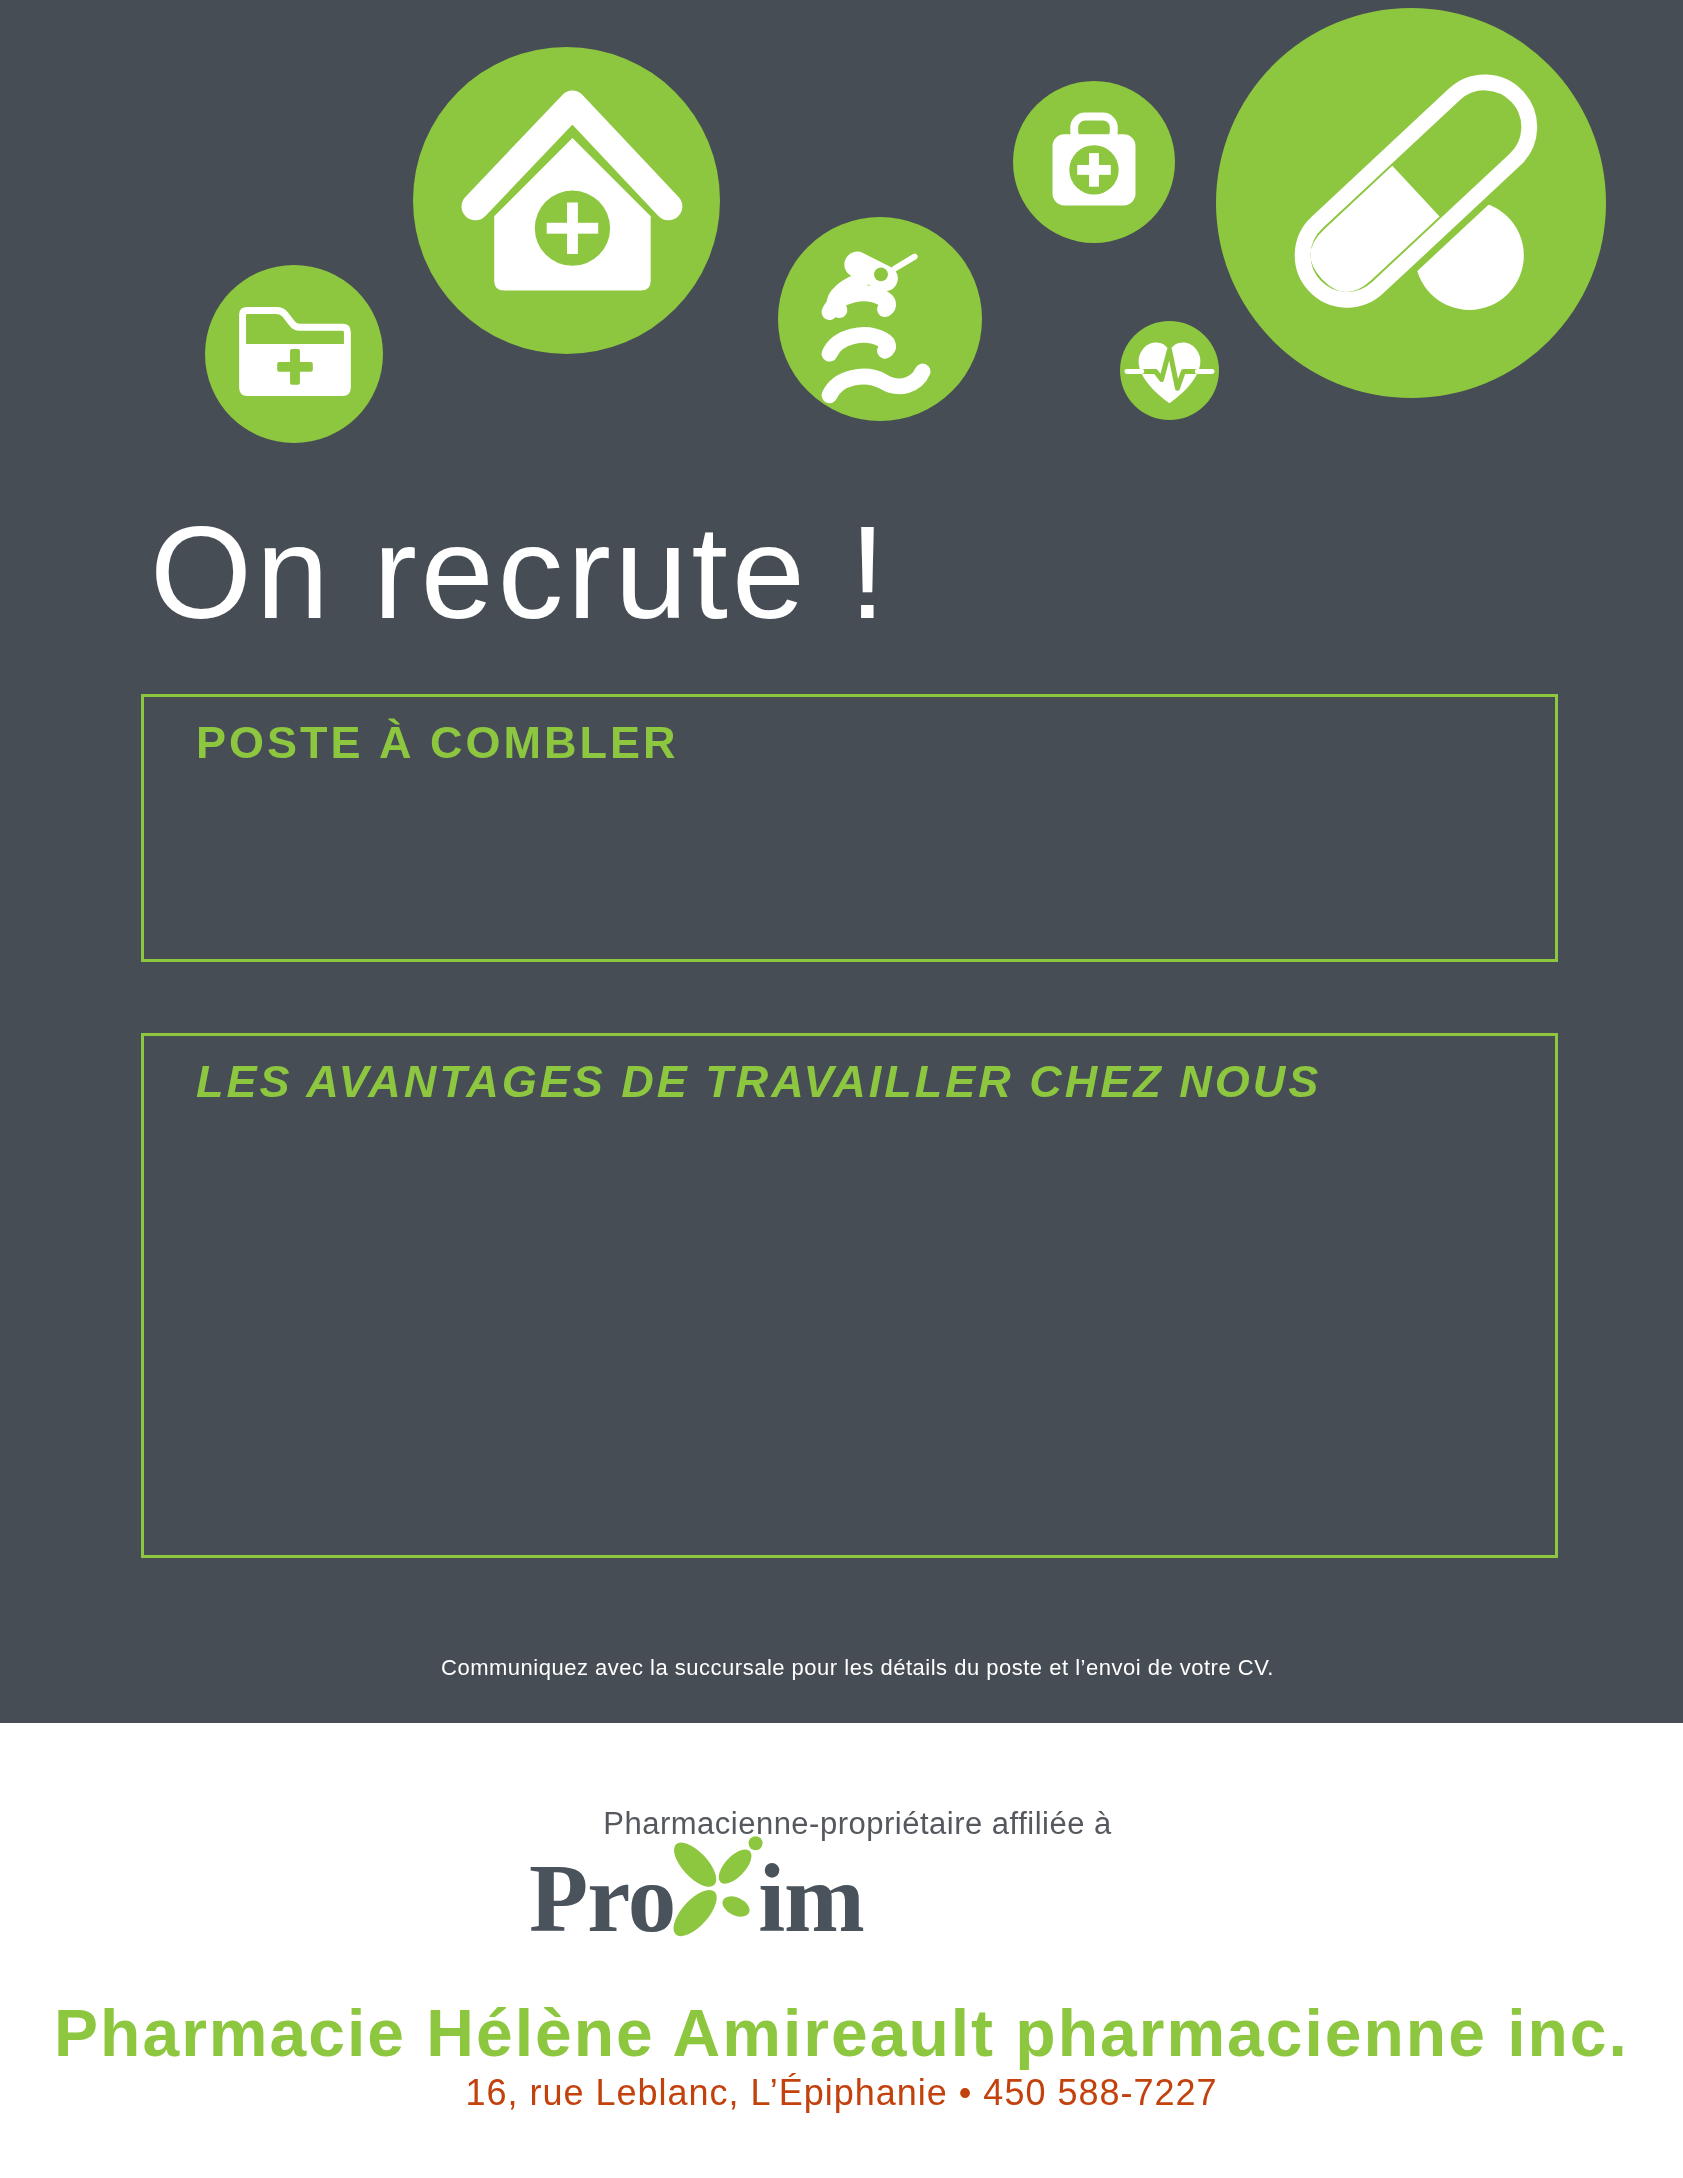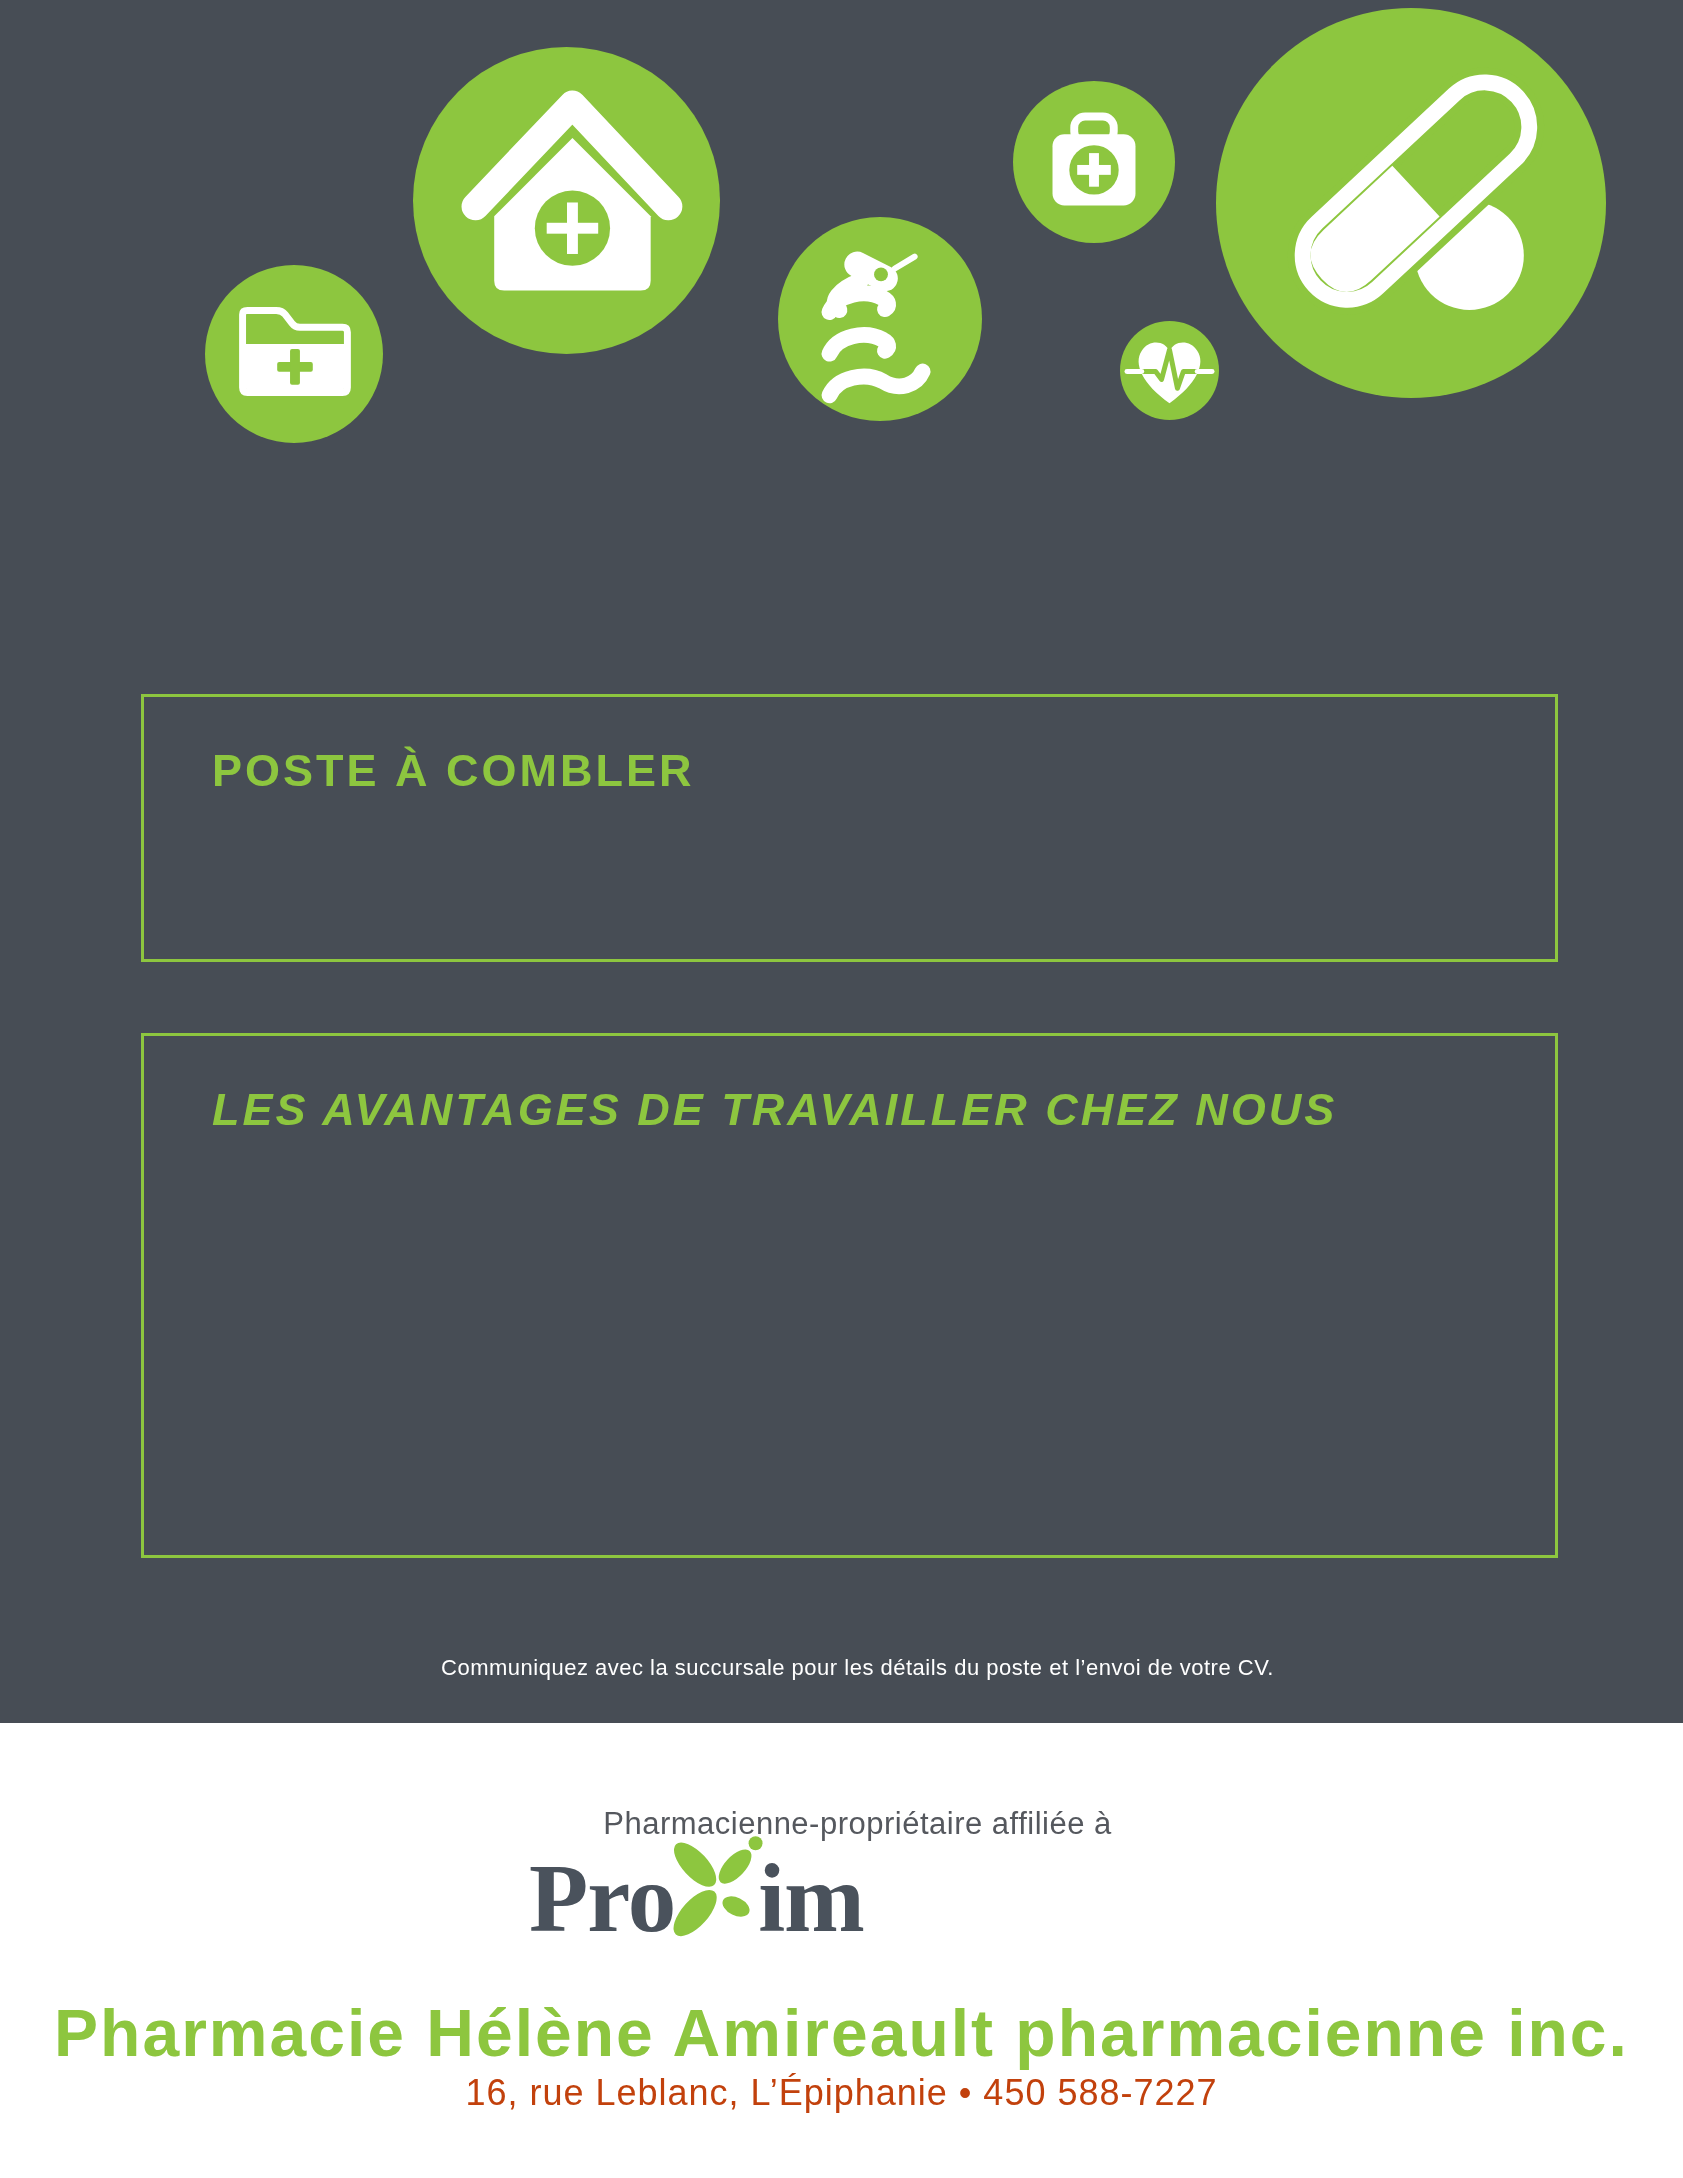--- a/index.html
+++ b/index.html
@@ -18,21 +18,21 @@
     font-size:131px;line-height:131px;font-weight:200;
     letter-spacing:4px;color:#ffffff;white-space:nowrap;
   }
   .outline-box{
     position:absolute;left:141px;width:1417px;box-sizing:border-box;
     border:3px solid #8DC63F;
   }
   .box-position{top:694px;height:268px;}
   .box-benefits{top:1033px;height:525px;font-style:italic;}
   .box-title{
-    padding:32px 0 0 52px;margin:16px;
+    padding:20px 0 0 52px;margin:0;
     font-size:45px;font-weight:bold;letter-spacing:3px;
     color:#8DC63F;white-space:nowrap;
   }
   .contact-note{
     position:absolute;left:0;top:1632px;width:1683px;margin:16px;
     text-align:center;font-size:22px;line-height:40px;
     letter-spacing:0.5px;color:#ffffff;
   }
   .footer{
     position:absolute;left:0;top:1723px;width:1683px;height:455px;
@@ -113,20 +113,21 @@
     <svg class="icon-svg" style="left:1216px;top:8px" width="390" height="390" viewBox="0 0 394 394">
       <circle cx="197" cy="197" r="197" fill="#8DC63F"></circle>
       <circle cx="256" cy="250" r="55" fill="#ffffff"></circle>
       <g transform="rotate(-43 202 185)">
         <rect x="62" y="140" width="280" height="90" rx="45" fill="#8DC63F" stroke="#8DC63F" stroke-width="30"></rect>
         <rect x="62" y="140" width="280" height="90" rx="45" fill="none" stroke="#ffffff" stroke-width="16"></rect>
         <path d="M202,150 L107,150 Q72,150 72,185 Q72,220 107,220 L202,220 Z" fill="#ffffff"></path>
       </g>
     </svg>
 
+    <h1 class="hero-title">On recrute !</h1>
 
     <div class="outline-box box-position">
       <p class="box-title">POSTE À COMBLER</p>
     </div>
 
     <div class="outline-box box-benefits">
       <p class="box-title">LES AVANTAGES DE TRAVAILLER CHEZ NOUS</p>
     </div>
 
     <p class="contact-note">Communiquez avec la succursale pour les détails du poste et l’envoi de votre CV.</p>

